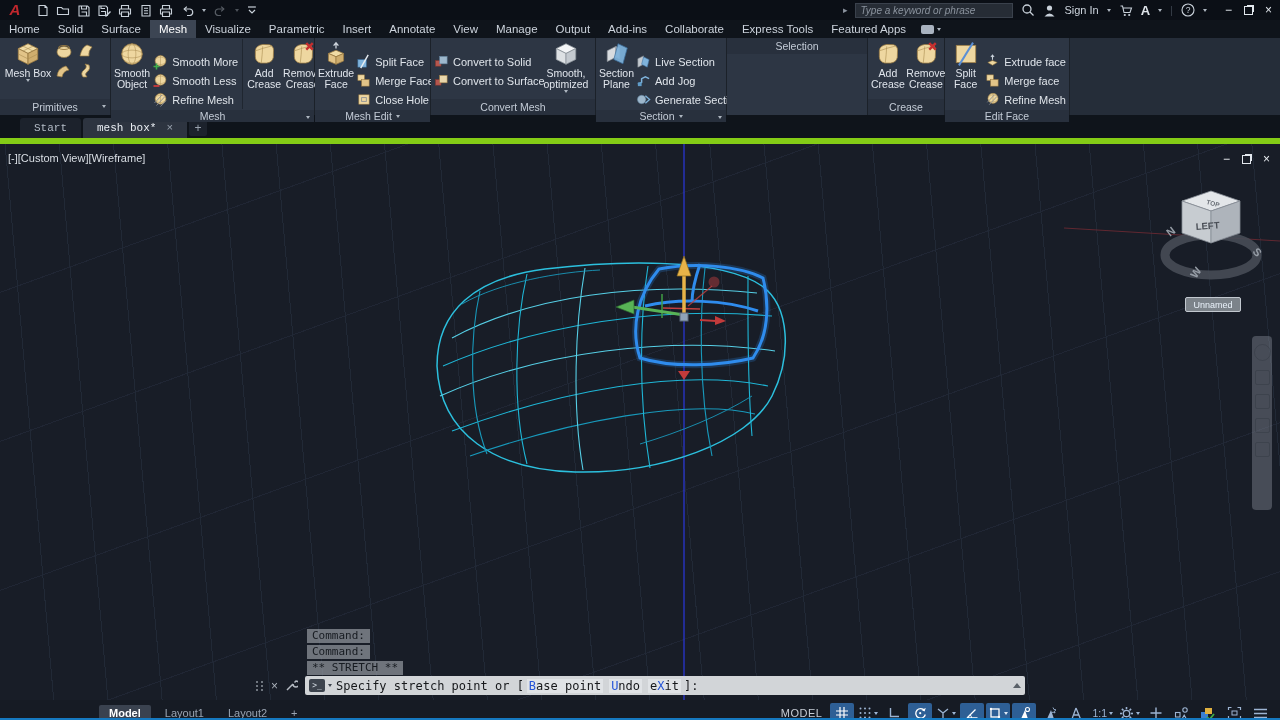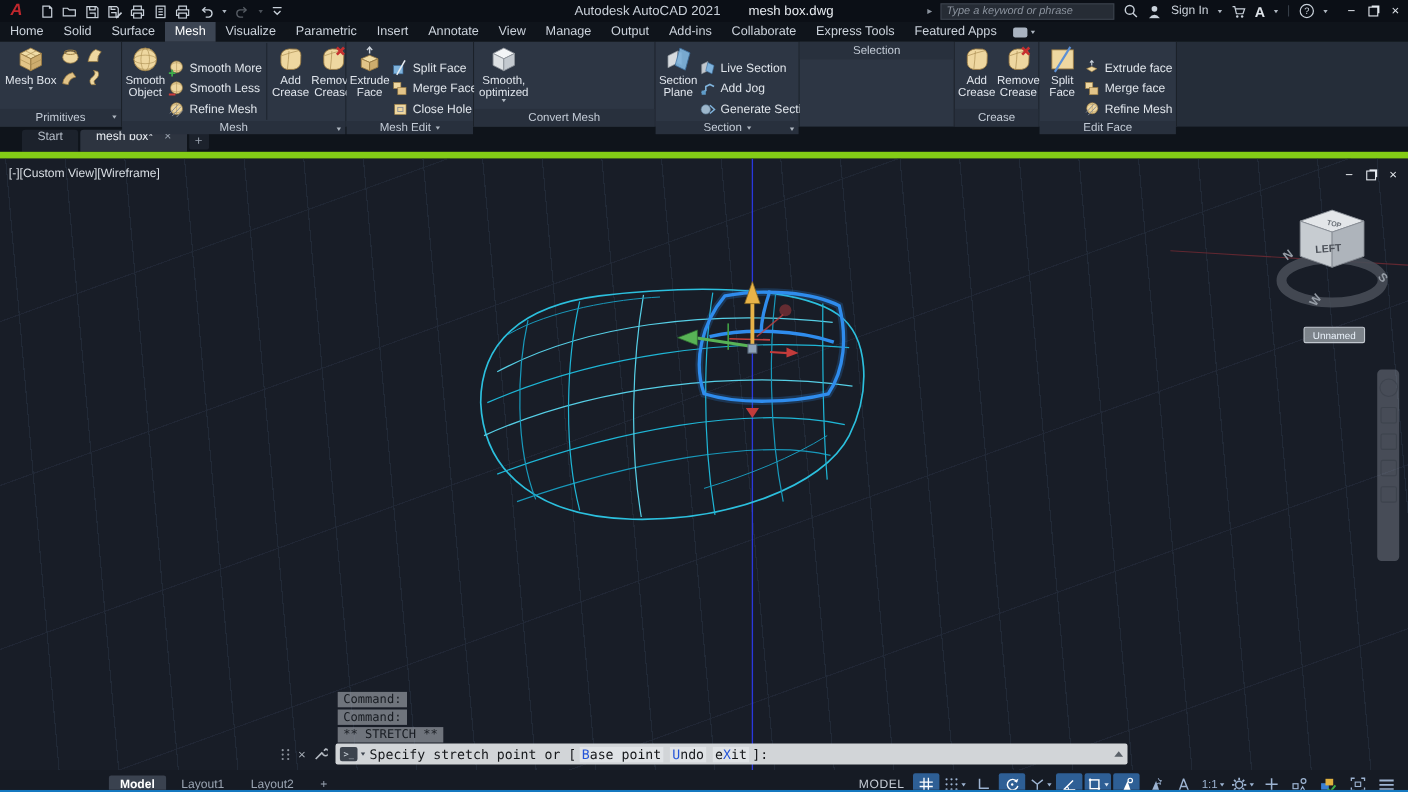--- a/index.html
+++ b/index.html
@@ -38,22 +38,22 @@
      font-size:10.5px;line-height:11px;color:#e0e5ec;text-align:center;border-radius:2px;}
   .bigbtn svg.big-ic{width:26px;height:26px;flex:none;margin-bottom:1px;}
   .bigbtn.sel{background:rgba(88,130,175,.30);outline:1px solid #6fa8dc;}
   .btncol{display:flex;flex-direction:column;justify-content:flex-start;padding-top:13px;}
   .rowbtn{display:flex;align-items:center;gap:4px;height:19px;font-size:11px;color:#dfe4ea;white-space:nowrap;}
   .rowbtn svg{flex:none;}
   .subdiv{border-left:1px solid #1f2630;margin:0 2px;}
   .prim-grid{display:grid;grid-template-columns:20px 20px;grid-template-rows:18px 18px;gap:2px;padding-top:4px;}
   
   .filetabs{height:23px;background:#0f141b;display:flex;align-items:flex-end;padding-left:20px;gap:2px;}
-  .ftab{height:20px;display:flex;padding:0 14px;font-size:11px;color:#b4bcc7;
-        background:#1c222c;border-radius:3px 3px 0 0;}
+  .ftab{height:20px;display:flex;align-items:center;padding:0 14px;font-size:11px;color:#b4bcc7;
+        background:#1c222c;border-radius:3px 3px 0 0;font-family:Liberation Mono, monospace;}
   .ftab.active{background:#2d3440;color:#eaeef3;}
   .ftab .x{margin-left:10px;color:#9aa3af;font-size:11px;}
   .ftab-add{width:18px;height:16px;margin-bottom:2px;display:flex;align-items:center;justify-content:center;
         background:#1c222c;color:#9aa3af;font-size:12px;border-radius:2px;}
   
   .viewport{position:relative;height:556px;background:#181d27;border-top:6px solid #84cc16;overflow:hidden;}
   .gridlayer{position:absolute;inset:0;opacity:.55;background-image:
      repeating-linear-gradient(85deg,transparent 0,transparent 53px,#2a3344 53px,#2a3344 54px),
      repeating-linear-gradient(160deg,transparent 0,transparent 139px,#272f3f 139px,#272f3f 140px);}
   .scene{position:absolute;inset:0;}
@@ -197,24 +197,20 @@
       <svg width="15" height="13" class="qdim">
           <path d="M10.5,5 H5 A3.3,3.3 0 0 0 5,11.5 H8" fill="none" stroke="#c9d1da" stroke-width="1.2"></path>
           <path d="M8.2,2.6 L10.8,5 L8.2,7.4" fill="none" stroke="#c9d1da" stroke-width="1.2"></path>
         </svg>
       <span class="caret sm qdim"></span>
       <svg width="12" height="12">
           <path d="M2,3 H10" stroke="#c9d1da" stroke-width="1.2"></path>
           <path d="M3,6 L6,9 L9,6" fill="none" stroke="#c9d1da" stroke-width="1.2"></path>
         </svg>
     </div>
-    <div class="title-center">
-      <span>Autodesk AutoCAD 2021</span>
-      <span class="doc">mesh box.dwg</span>
-    </div>
     <div class="tb-right">
       <span style="color:#8b939e;font-size:9px;">▸</span>
       <input class="searchbox" placeholder="Type a keyword or phrase" style="">
       <svg width="14" height="14">
           <circle cx="6" cy="6" r="4" fill="none" stroke="#c9d1da" stroke-width="1.3"></circle>
           <line x1="9" y1="9" x2="12.5" y2="12.5" stroke="#c9d1da" stroke-width="1.3"></line>
         </svg>
       <svg width="13" height="13">
           <circle cx="6.5" cy="4" r="2.6" fill="#c9d1da"></circle>
           <path d="M1.5,12.5 Q6.5,6.5 11.5,12.5 Z" fill="#c9d1da"></path>
@@ -382,20 +378,36 @@
         </div>
       </div>
       <div class="plabel">
         <span>Mesh Edit</span>
           <span class="caret sm"></span>
       </div>
     </div>
 
     <div class="panel" style="width:164px">
       <div class="pbody">
+        <div class="btncol" style="width:106px">
+          <div class="rowbtn">
+            <svg width="15" height="15" viewBox="0 0 16 16">
+                <rect x="1.5" y="7" width="6" height="6" fill="#b5564e" stroke="#7e362f" stroke-width=".6"></rect>
+                <rect x="6" y="2.5" width="8" height="8" fill="#9db7cc" stroke="#5f7e99" stroke-width=".6"></rect>
+              </svg>
+            <span>Convert to Solid</span>
+          </div>
+          <div class="rowbtn">
+            <svg width="15" height="15" viewBox="0 0 16 16">
+                <rect x="1.5" y="7" width="6" height="6" fill="#b5564e" stroke="#7e362f" stroke-width=".6"></rect>
+                <rect x="6" y="2.5" width="8" height="8" fill="#e8d6ab" stroke="#9a7b42" stroke-width=".6"></rect>
+              </svg>
+            <span>Convert to Surface</span>
+          </div>
+        </div>
         <div class="bigbtn" style="width:48px">
           <svg class="big-ic">
               <use href="#i-wcube"></use>
             </svg>
           <span>Smooth, optimized</span>
             <span class="caret sm"></span>
         </div>
       </div>
       <div class="plabel">
         <span>Convert Mesh</span>

